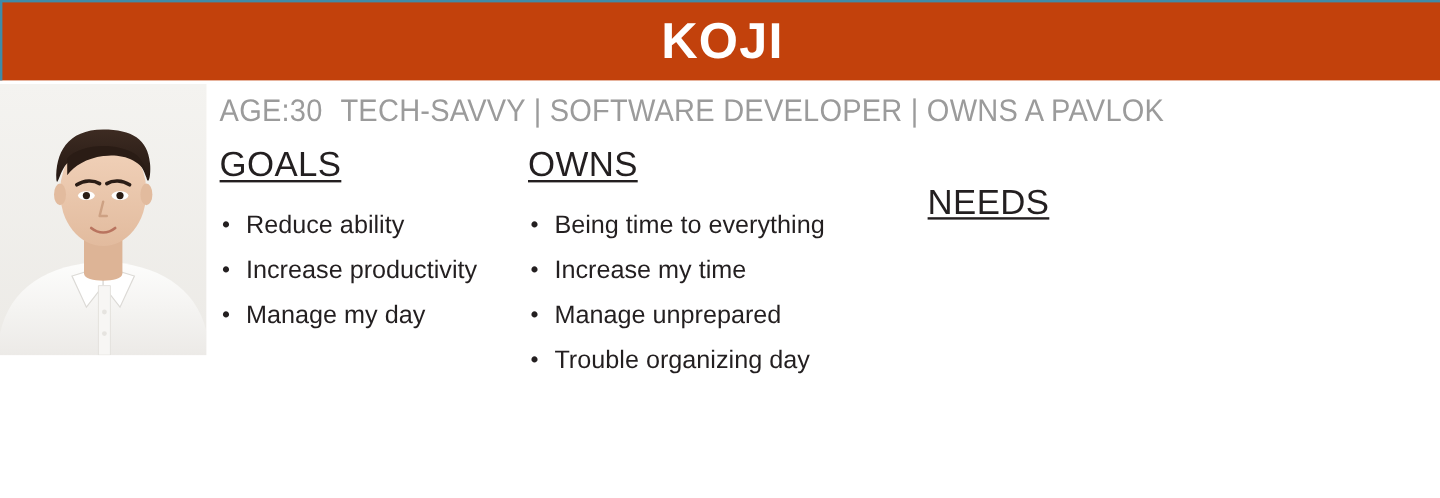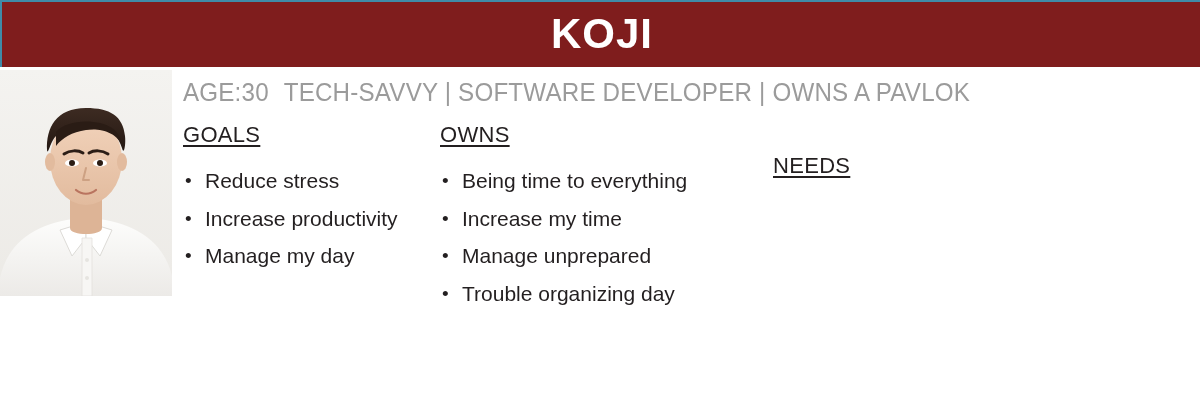--- a/index.html
+++ b/index.html
@@ -16,21 +16,21 @@
     position: relative;
   }
 
   
   .header-bar {
     position: absolute;
     left: 0;
     top: 0;
     width: 1200px;
     height: 67px;
-    background: #7f1d1d;
+    background: #c2410c;
     box-sizing: border-box;
     border-top: 2px solid #3f8ba8;
     border-left: 2px solid #3f8ba8;
   }
   .header-title {
     position: absolute;
     left: 0;
     top: 0;
     width: 1200px;
     height: 67px;
@@ -83,21 +83,21 @@
   }
   .col {
     position: absolute;
     top: 0;
   }
   .col-goals { left: 0;   width: 250px; }
   .col-pains { left: 257px; width: 300px; }
   .col-needs { left: 590px; width: 320px; margin-top: 31px; }
 
   .col-heading {
-    font-size: 22px;
+    font-size: 29px;
     color: #231f20;
     font-weight: 400;
     text-decoration: underline;
     text-underline-offset: 3px;
     letter-spacing: 0.3px;
     margin-bottom: 14px;
     display: inline-block;
   }
 
   ul.bullets {
@@ -190,21 +190,21 @@
 
   <div class="subtitle">
     <span class="age">AGE:30</span><span>TECH-SAVVY | SOFTWARE DEVELOPER | OWNS A PAVLOK</span>
   </div>
 
   <div class="columns">
 
     <div class="col col-goals">
       <div class="col-heading">GOALS</div>
       <ul class="bullets">
-        <li>Reduce stress</li>
+        <li>Reduce ability</li>
         <li>Increase productivity</li>
         <li>Manage my day</li>
       </ul>
     </div>
 
     <div class="col col-pains">
       <div class="col-heading">OWNS</div>
       <ul class="bullets">
         <li>Being time to everything</li>
         <li>Increase my time</li>

